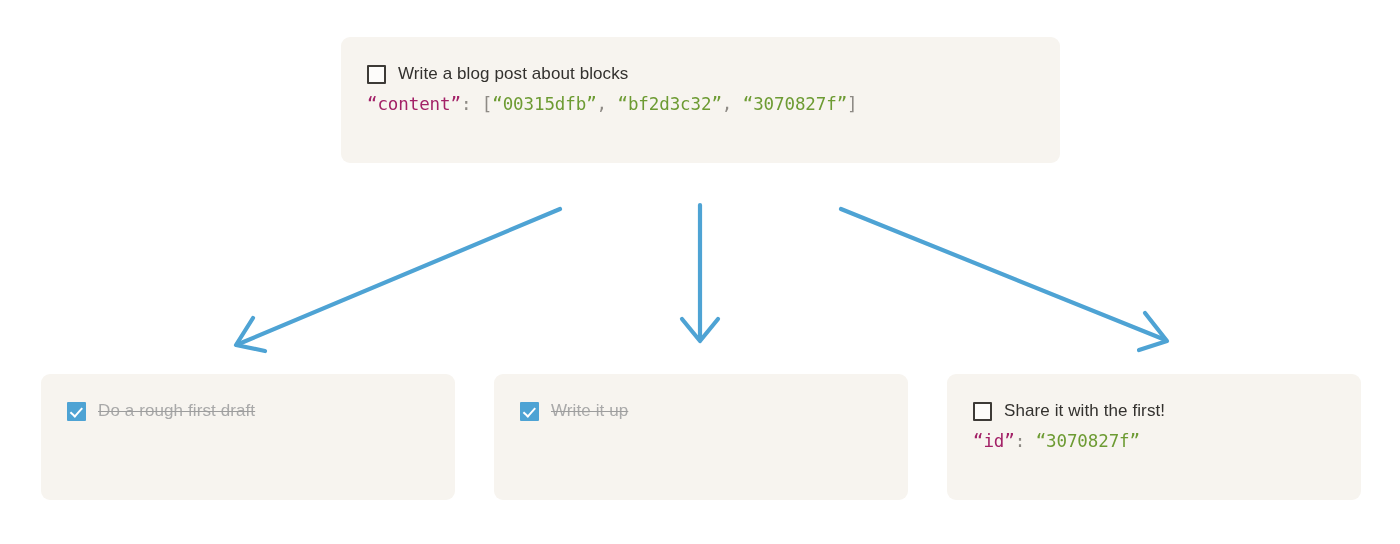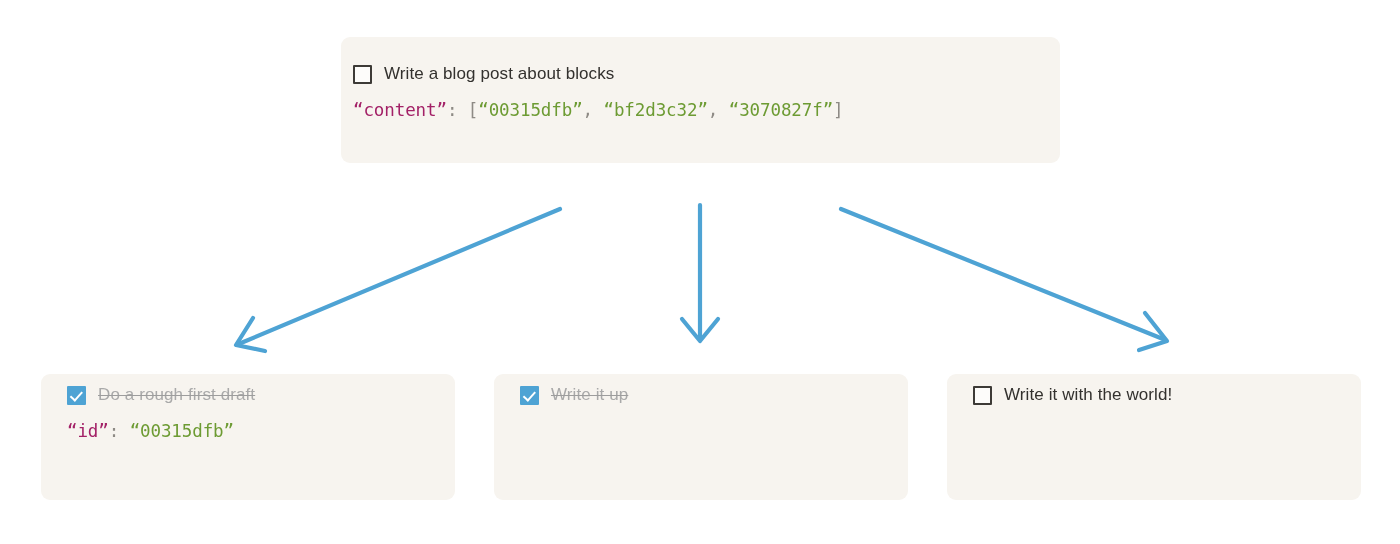--- a/index.html
+++ b/index.html
@@ -24,27 +24,27 @@
     position: absolute;
     background: #f7f4ef;
     border-radius: 9px;
     box-sizing: border-box;
   }
   .card-parent {
     left: 341px;
     top: 37px;
     width: 719px;
     height: 126px;
-    padding: 24px 26px 22px 12px;
+    padding: 24px 26px 22px 26px;
   }
   .card-child {
     top: 374px;
     width: 414px;
     height: 126px;
-    padding: 8px 26px 22px 26px;
+    padding: 24px 26px 22px 26px;
   }
   #card-child-0 { left: 41px; }
   #card-child-1 { left: 494px; }
   #card-child-2 { left: 947px; }
 
   
   .todo-row {
     display: flex;
     align-items: center;
     height: 26px;
@@ -86,21 +86,21 @@
   }
   .todo-label.done {
     color: #a9a9a9;
     text-decoration: line-through;
     text-decoration-color: #9d9d9d;
     text-decoration-thickness: 1.4px;
   }
 
   
   .json-row {
-    margin-top: 11px;
+    margin-top: 5px;
     font-family: "DejaVu Sans Mono", "Liberation Mono", monospace;
     font-size: 17.5px;
     line-height: 24px;
     white-space: nowrap;
     letter-spacing: -0.1px;
   }
   .j-key   { color: #a32167; }
   .j-punct { color: #8e8a85; }
   .j-val   { color: #6d9b33; }
 
@@ -147,32 +147,32 @@
     <div class="json-row">
       <span class="j-key">“</span><span class="j-key">content</span><span class="j-key">”</span><span class="j-punct">: </span><span class="j-punct">[</span><span class="j-val">“00315dfb”</span><span class="j-punct">, </span><span class="j-val">“bf2d3c32”</span><span class="j-punct">, </span><span class="j-val">“3070827f”</span><span class="j-punct">]</span>
     </div>
   </div>
 
   <div class="card card-child" id="card-child-0">
     <div class="todo-row">
       <span class="checkbox checked"></span>
       <span class="todo-label done">Do a rough first draft</span>
     </div>
-    <div class="json-row">
-      <span class="j-key">“</span><span class="j-key">id</span><span class="j-key">”</span><span class="j-punct">: </span><span class="j-val">“00315dfb”</span>
-    </div>
   </div>
 
   <div class="card card-child" id="card-child-1">
     <div class="todo-row">
       <span class="checkbox checked"></span>
       <span class="todo-label done">Write it up</span>
     </div>
   </div>
 
   <div class="card card-child" id="card-child-2">
     <div class="todo-row">
       <span class="checkbox unchecked"></span>
-      <span class="todo-label">Write it with the world!</span>
+      <span class="todo-label">Share it with the first!</span>
+    </div>
+    <div class="json-row">
+      <span class="j-key">“</span><span class="j-key">id</span><span class="j-key">”</span><span class="j-punct">: </span><span class="j-val">“3070827f”</span>
     </div>
   </div>
 
 </div>
 
 </body></html>

